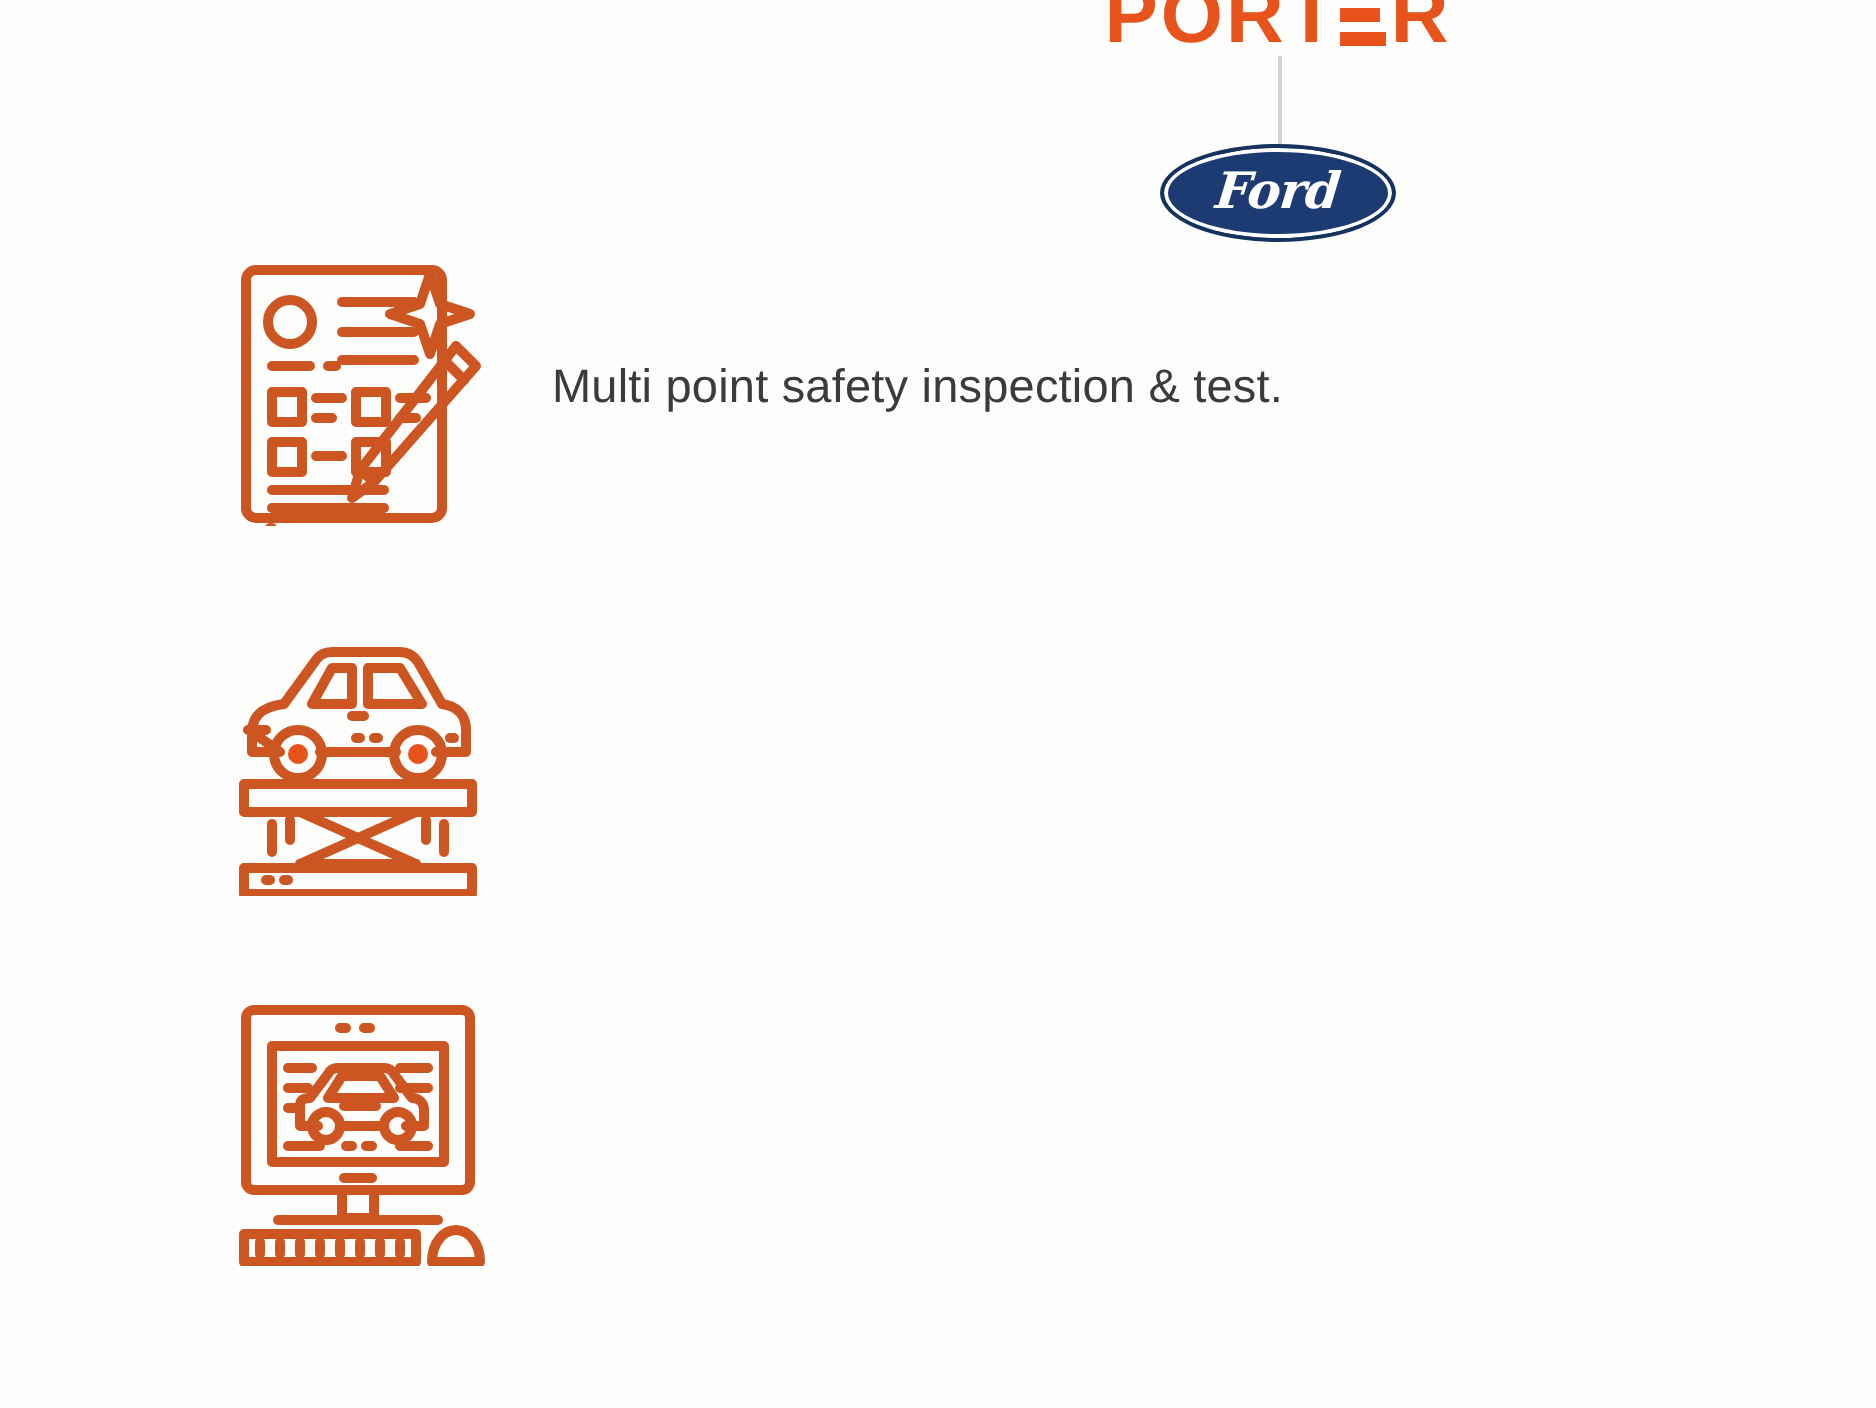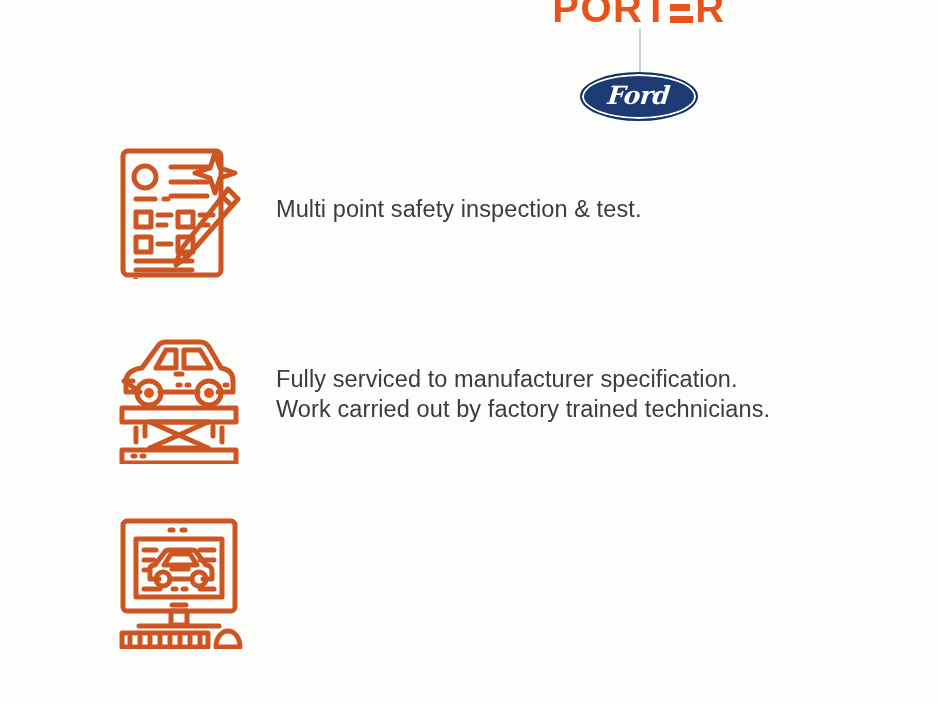--- a/index.html
+++ b/index.html
@@ -87,21 +87,21 @@
     font-weight: bold;
     font-size: 25px;
     letter-spacing: -0.5px;
     line-height: 1;
     transform: translateY(-1px) skewX(-6deg);
   }
 
   
   .features {
     position: absolute;
-    top: 116px;
+    top: 100px;
     left: 0;
     width: 892px;
   }
   .feature-row {
     display: flex;
     align-items: center;
     height: 185px;
   }
   .feature-icon {
     width: 130px;
@@ -211,22 +211,20 @@
         <line x1="22" y1="104" x2="22" y2="118"></line>
         <line x1="31" y1="102" x2="31" y2="112"></line>
         <line x1="99" y1="102" x2="99" y2="112"></line>
         <line x1="108" y1="104" x2="108" y2="118"></line>
 
         <rect x="8" y="126" width="114" height="13"></rect>
         <line x1="19" y1="132" x2="21" y2="132"></line>
         <line x1="28" y1="132" x2="30" y2="132"></line>
       </svg>
     </div>
-    <div class="feature-text">Fully serviced to manufacturer specification.
-Work carried out by factory trained technicians.</div>
   </div>
 
   <div class="feature-row">
     <div class="feature-icon">
       <svg width="130" height="140" viewBox="0 0 130 140" fill="none" stroke="#CC5522" stroke-width="5" stroke-linecap="round" stroke-linejoin="round">
 
         <rect x="9" y="12" width="112" height="90" rx="4"></rect>
 
         <rect x="22" y="30" width="86" height="58"></rect>
         <line x1="56" y1="21" x2="59" y2="21"></line>

